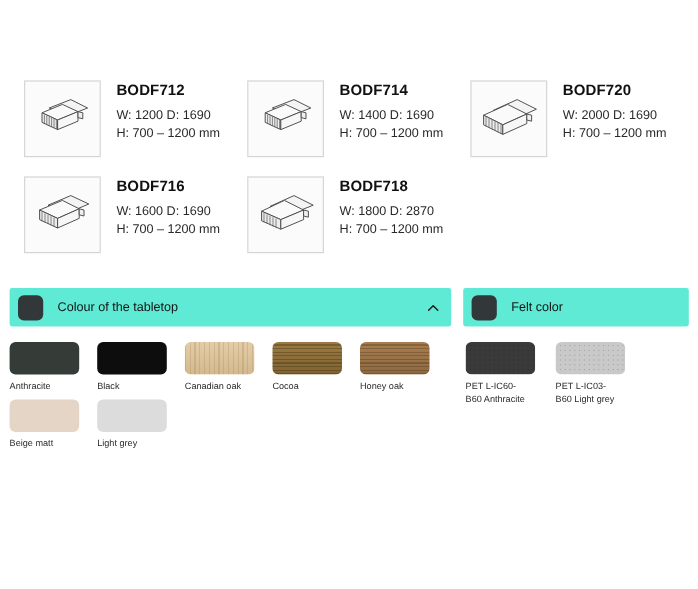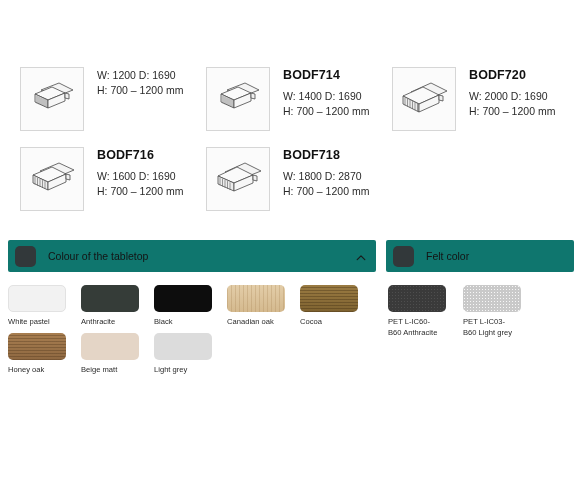--- a/index.html
+++ b/index.html
@@ -59,21 +59,21 @@
     display: flex;
     margin-top: 22px;
     padding: 0 8px 0 8px;
     gap: 10px;
     align-items: flex-start;
   }
   .panel-left  { width: 368px; flex: 0 0 368px; }
   .panel-right { width: 188px; flex: 0 0 188px; }
 
   .panel-head {
-    background: #0f766e;
+    background: #5eead4;
     height: 32px;
     display: flex;
     align-items: center;
     padding: 0 9px 0 7px;
     border-radius: 2px;
   }
   .head-swatch {
     width: 21px; height: 21px;
     border-radius: 5px;
     background: #32383a;
@@ -177,20 +177,21 @@
           <path d="M16 27.7 L16 35.4"></path>
             <path d="M18 28.5 L18 36.3"></path>
           <path d="M20 29.4 L20 37.1"></path>
             <path d="M22 30.2 L22 38"></path>
           <path d="M24 31 L24 38.8"></path>
             <path d="M26 31.8 L26 39.6"></path>
         </g>
       </svg>
     </div>
     <div class="p-info">
+      <div class="p-code">BODF712</div>
       <div class="p-dim">W: 1200 D: 1690</div>
       <div class="p-dim">H: 700 – 1200 mm</div>
     </div>
   </div>
 
   <div class="product-card">
     <div class="thumb">
       <svg width="62" height="62" viewBox="0 0 62 62" aria-hidden="true">
         <g fill="none" stroke="#4a4a4a" stroke-width="0.8" stroke-linejoin="round">
           <path d="M20 22 L38 15 L52 22 L34 29 Z" fill="#f4f4f4"></path>
@@ -305,24 +306,20 @@
       <span class="head-title">Colour of the tabletop</span>
       <span class="chev">
         <svg width="12" height="12" viewBox="0 0 12 12">
             <path d="M2.2 7.6 L6 3.8 L9.8 7.6" fill="none" stroke="#1a1a1a" stroke-width="1.2" stroke-linecap="round" stroke-linejoin="round"></path>
           </svg>
       </span>
     </div>
 
     <div class="swatch-grid">
       <div class="swatch-cell">
-        <span class="sw m-white"></span>
-        <div class="sw-label">White pastel</div>
-      </div>
-      <div class="swatch-cell">
         <span class="sw m-anthra"></span>
         <div class="sw-label">Anthracite</div>
       </div>
       <div class="swatch-cell">
         <span class="sw m-black"></span>
         <div class="sw-label">Black</div>
       </div>
       <div class="swatch-cell">
         <span class="sw m-canoak"></span>
         <div class="sw-label">Canadian oak</div>

